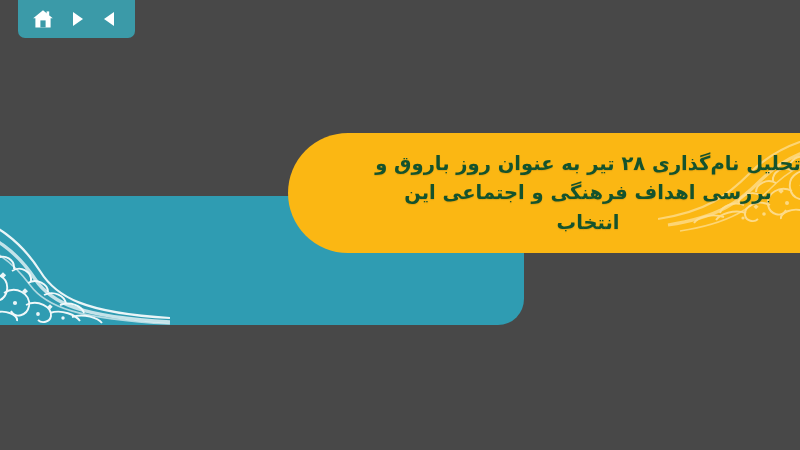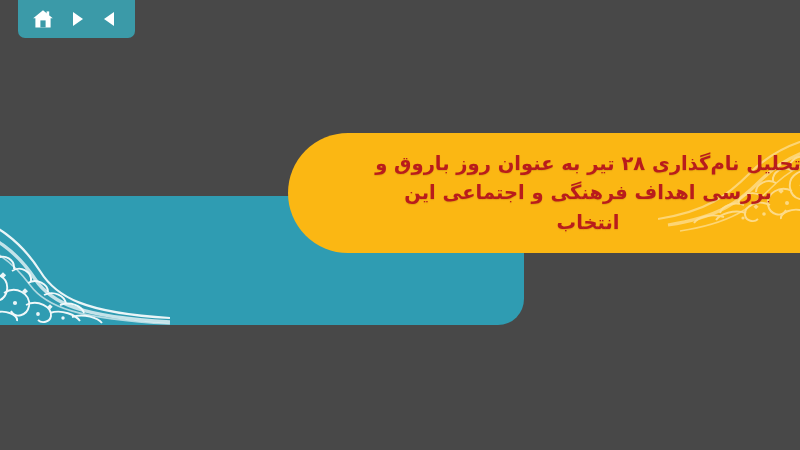--- a/index.html
+++ b/index.html
@@ -101,21 +101,21 @@
     top: 0;
     width: 484px;
     height: 120px;
     display: flex;
     align-items: center;
     justify-content: center;
     z-index: 25;
   }
   #slide-title {
     margin: 0;
-    color: #b91c1c;
+    color: #14532d;
     font-size: 19.5px;
     font-weight: bold;
     line-height: 1.52;
     text-align: center;
     direction: rtl;
     text-shadow: 0 1px 1px rgba(120,80,0,0.18);
     white-space: pre-line;
   }
 </style>
 </head>

